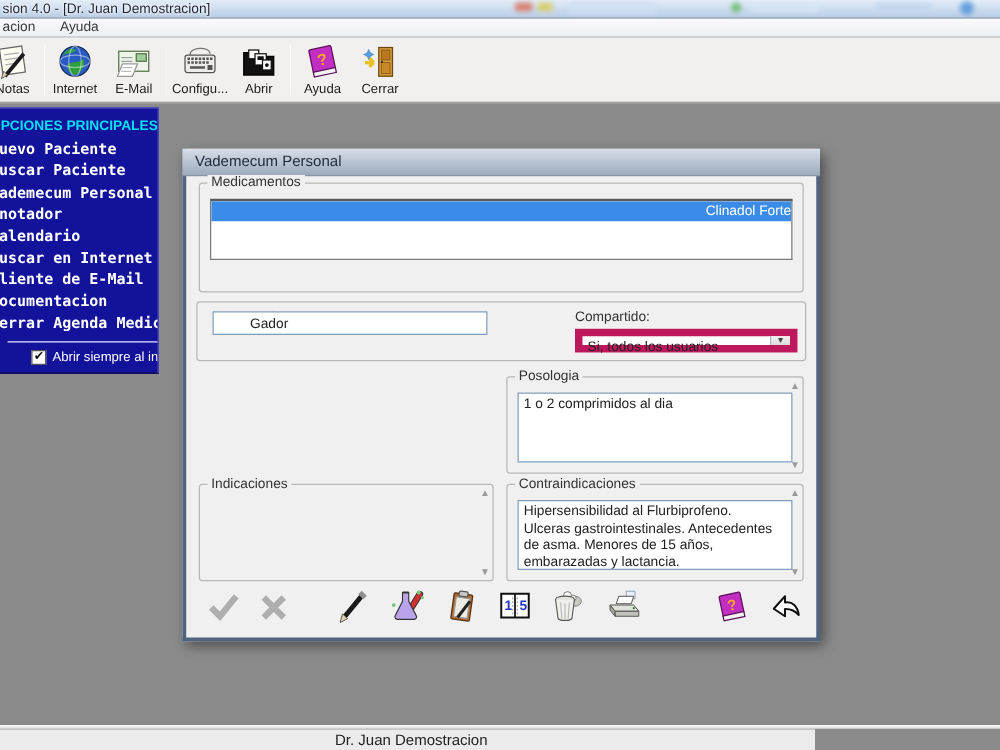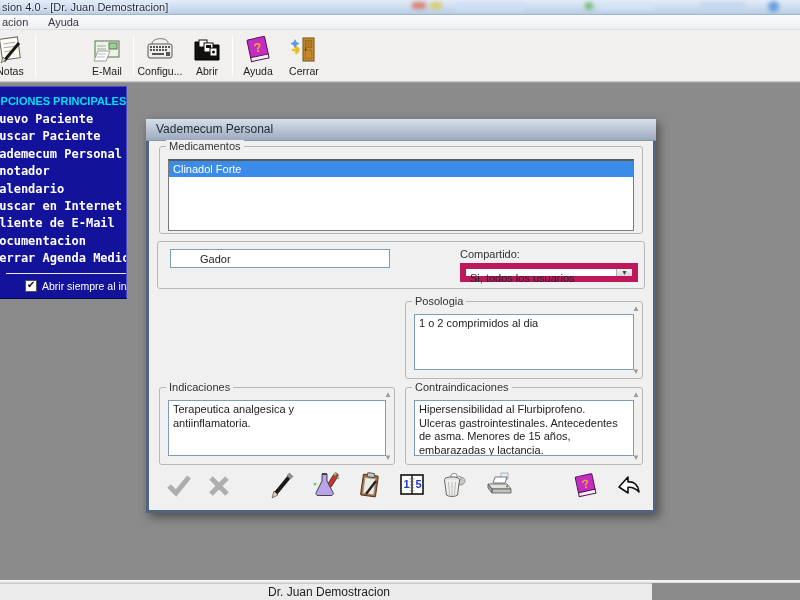--- a/index.html
+++ b/index.html
@@ -54,22 +54,22 @@
     box-shadow:3px 4px 10px rgba(0,0,0,.45); }
   .dlg-title { position:absolute; left:-3px; top:0; width:510px; height:22px;
     background:linear-gradient(#d6dfe9,#9dabbe); border-bottom:1px solid #8795a8;
     font-size:12px; color:#1e2836; line-height:21px; padding-left:10px; }
   .dlg-content { position:absolute; left:0; top:22px; width:504px; height:366px; }
 
   .groupbox { position:absolute; border:1px solid #b7b7b7; border-radius:3px; }
   .gb-label { position:absolute; top:-7px; left:6px; background:#f0f0f0; padding:0 3px;
     font-size:11px; color:#333; white-space:nowrap; }
 
-  .listbox { position:absolute; left:8px; top:12px; right:8px; height:72px; background:#fff;
-    border:1px solid #7a7a7a; border-top:2px solid #5a5a5a; overflow:hidden; }
+  .listbox { position:absolute; left:8px; top:12px; right:8px; height:49px; background:#fff;
+    border:1px solid #7a7a7a; border-top:2px solid #5a5a5a; overflow:hidden;text-align:right; }
   .list-sel { height:16px; background:#3a8ce8; color:#fff; font-size:11px; line-height:16px;
     padding-left:4px; }
 
   .fld-label { position:absolute; font-size:11px; color:#333; white-space:nowrap; }
   .textinput { position:absolute; background:#fff; border:1px solid #7f9db9;
     font-size:11px; color:#222; line-height:16px; padding:1px 4px; overflow:hidden; white-space:nowrap; }
 
   .dropdown { position:absolute; background:#fff; border:6px solid #be185d; font-size:11px;
     color:#222; line-height:16px; padding:1px 4px; }
   .dd-btn { position:absolute; right:0; top:0; bottom:0; width:16px;
@@ -125,20 +125,30 @@
           <line x1="9" y1="17" x2="18" y2="17" stroke="#aaa"></line>
         </g>
         <line x1="9" y1="27" x2="24" y2="9" stroke="#1a1a1a" stroke-width="3"></line>
         <polygon points="6,29 11,26 8,23" fill="#e0d0b0" stroke="#444" stroke-width="0.6"></polygon>
       </svg>
       <span class="tlabel">Notas</span>
     </div>
 
     <div class="tsep" style="left:35px;"></div>
 
+    <div class="tbtn" style="left:38px;width:44px;">
+      <svg class="ticon" viewBox="0 0 30 30">
+        <circle cx="15" cy="15" r="12" fill="#2a5bc4" stroke="#14284f"></circle>
+        <path d="M5 11 C9 7 13 10 16 6 C12 4 7 6 5 11 Z" fill="#2f9e3f"></path>
+        <path d="M9 18 C13 14 19 17 22 13 C24 17 21 24 15 26 C11 25 9 22 9 18 Z" fill="#2f9e3f"></path>
+        <ellipse cx="15" cy="15" rx="12" ry="5" fill="none" stroke="#ffffff" stroke-opacity=".45"></ellipse>
+        <ellipse cx="15" cy="15" rx="5" ry="12" fill="none" stroke="#ffffff" stroke-opacity=".45"></ellipse>
+      </svg>
+      <span class="tlabel">Internet</span>
+    </div>
 
     <div class="tbtn" style="left:85px;width:44px;">
       <svg class="ticon" viewBox="0 0 30 30">
         <rect x="3" y="7" width="24" height="16" fill="#eef4ea" stroke="#57724a"></rect>
         <rect x="17" y="9" width="8" height="6" fill="#9fd09a" stroke="#57724a"></rect>
         <line x1="5" y1="12" x2="14" y2="12" stroke="#9aa59a"></line>
           <line x1="5" y1="15" x2="14" y2="15" stroke="#9aa59a"></line>
         <polygon points="6,17 18,17 14,27 2,27" fill="#ffffff" stroke="#999"></polygon>
         <line x1="6" y1="20" x2="14" y2="20" stroke="#bbb"></line>
           <line x1="5" y1="23" x2="13" y2="23" stroke="#bbb"></line>
@@ -260,21 +270,20 @@
 
         <div class="groupbox" style="left:256px;top:160px;width:238px;height:78px;">
           <span class="gb-label">Posologia</span>
           <div class="textarea">1 o 2 comprimidos al dia</div>
           <span class="sc-up"></span>
           <span class="sc-dn"></span>
         </div>
 
         <div class="groupbox" style="left:10px;top:246px;width:236px;height:78px;">
           <span class="gb-label">Indicaciones</span>
-          <div class="textarea">Terapeutica analgesica y antiinflamatoria.</div>
           <span class="sc-up"></span>
           <span class="sc-dn"></span>
         </div>
 
         <div class="groupbox" style="left:256px;top:246px;width:238px;height:78px;">
           <span class="gb-label">Contraindicaciones</span>
           <div class="textarea">Hipersensibilidad al Flurbiprofeno. Ulceras gastrointestinales. Antecedentes de asma. Menores de 15 años, embarazadas y lactancia.</div>
           <span class="sc-up"></span>
           <span class="sc-dn"></span>
         </div>

